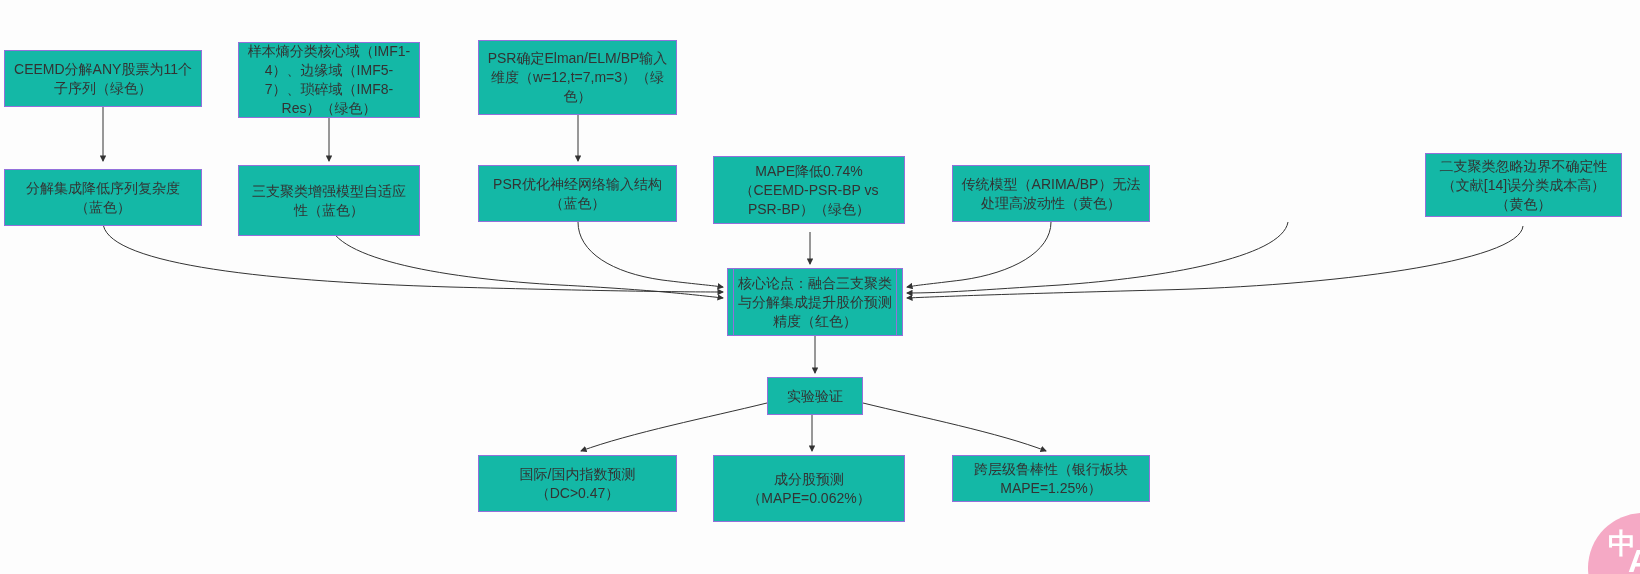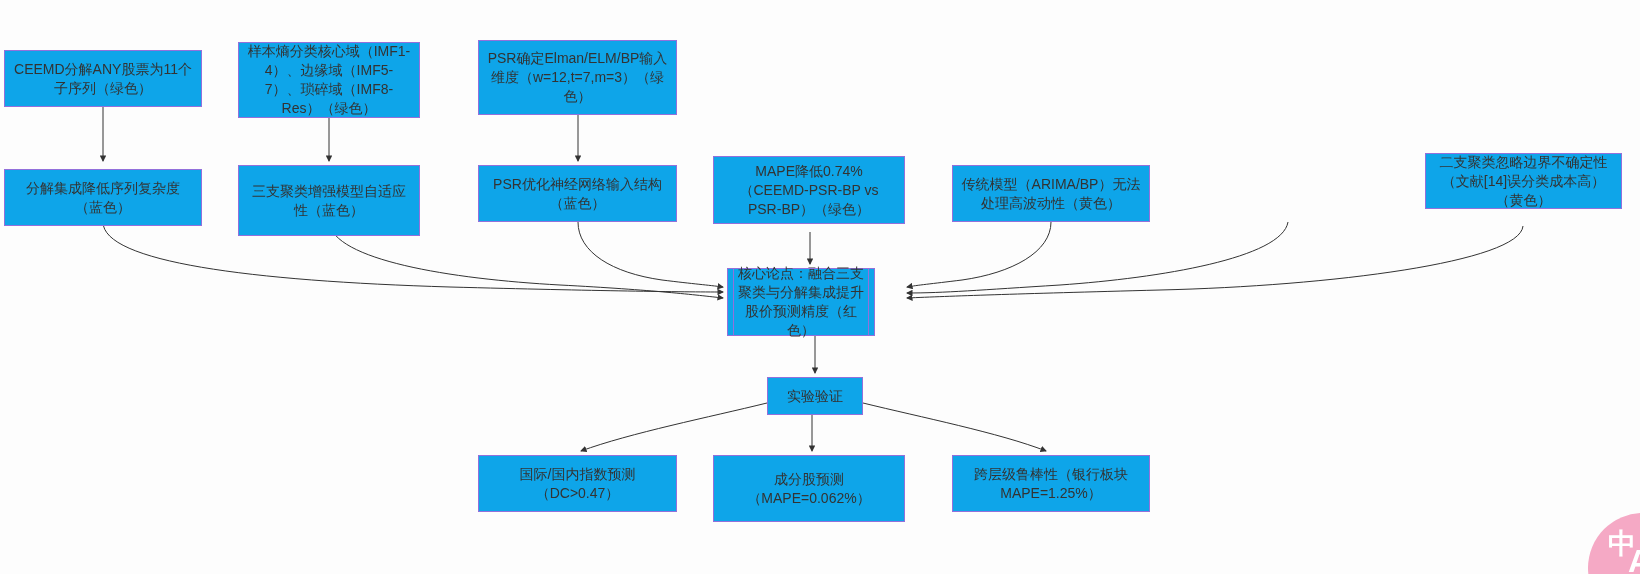--- a/index.html
+++ b/index.html
@@ -9,21 +9,21 @@
     width:1640px;height:574px;
     background:#fdfdfd;
     overflow:hidden;
   }
   .edges{position:absolute;left:0;top:0;z-index:1;}
   .edge{stroke:#333333;stroke-width:1;fill:none;}
   .node{
     position:absolute;
     z-index:2;
     box-sizing:border-box;
-    background:#0ea5e9;
+    background:#14b8a6;
     border:1px solid #9370DB;
     color:#333333;
     font-size:14px;
     line-height:19px;
     display:flex;align-items:center;justify-content:center;
     text-align:center;
     padding:2px 8px;
   }
   .node.subroutine::before{
     content:"";
@@ -91,39 +91,39 @@
   </div>
   <div class="node" style="left:478px;top:165px;width:199px;height:57px">
     <span>PSR优化神经网络输入结构（蓝色）</span>
   </div>
   <div class="node" style="left:713px;top:156px;width:192px;height:68px">
     <span>MAPE降低0.74%（CEEMD-PSR-BP vs PSR-BP）（绿色）</span>
   </div>
   <div class="node" style="left:952px;top:165px;width:198px;height:57px">
     <span>传统模型（ARIMA/BP）无法处理高波动性（黄色）</span>
   </div>
-  <div class="node" style="left:1425px;top:153px;width:197px;height:56px">
+  <div class="node" style="left:1425px;top:153px;width:197px;height:64px">
     <span>二支聚类忽略边界不确定性（文献[14]误分类成本高）（黄色）</span>
   </div>
 
-  <div class="node subroutine" style="left:727px;top:268px;width:148px;height:68px">
+  <div class="node subroutine" style="left:727px;top:268px;width:176px;height:68px">
     <span>核心论点：融合三支聚类与分解集成提升股价预测精度（红色）</span>
   </div>
 
   <div class="node" style="left:767px;top:377px;width:96px;height:38px">
     <span>实验验证</span>
   </div>
 
   <div class="node" style="left:478px;top:455px;width:199px;height:57px">
     <span>国际/国内指数预测（DC&gt;0.47）</span>
   </div>
   <div class="node" style="left:713px;top:455px;width:192px;height:67px">
     <span>成分股预测（MAPE=0.062%）</span>
   </div>
-  <div class="node" style="left:952px;top:455px;width:198px;height:57px">
+  <div class="node" style="left:952px;top:455px;width:198px;height:47px">
     <span>跨层级鲁棒性（银行板块MAPE=1.25%）</span>
   </div>
 
   <div class="translate-btn">
     <span class="g1">中</span>
     <span class="g2">A</span>
   </div>
 
 </div>
 

